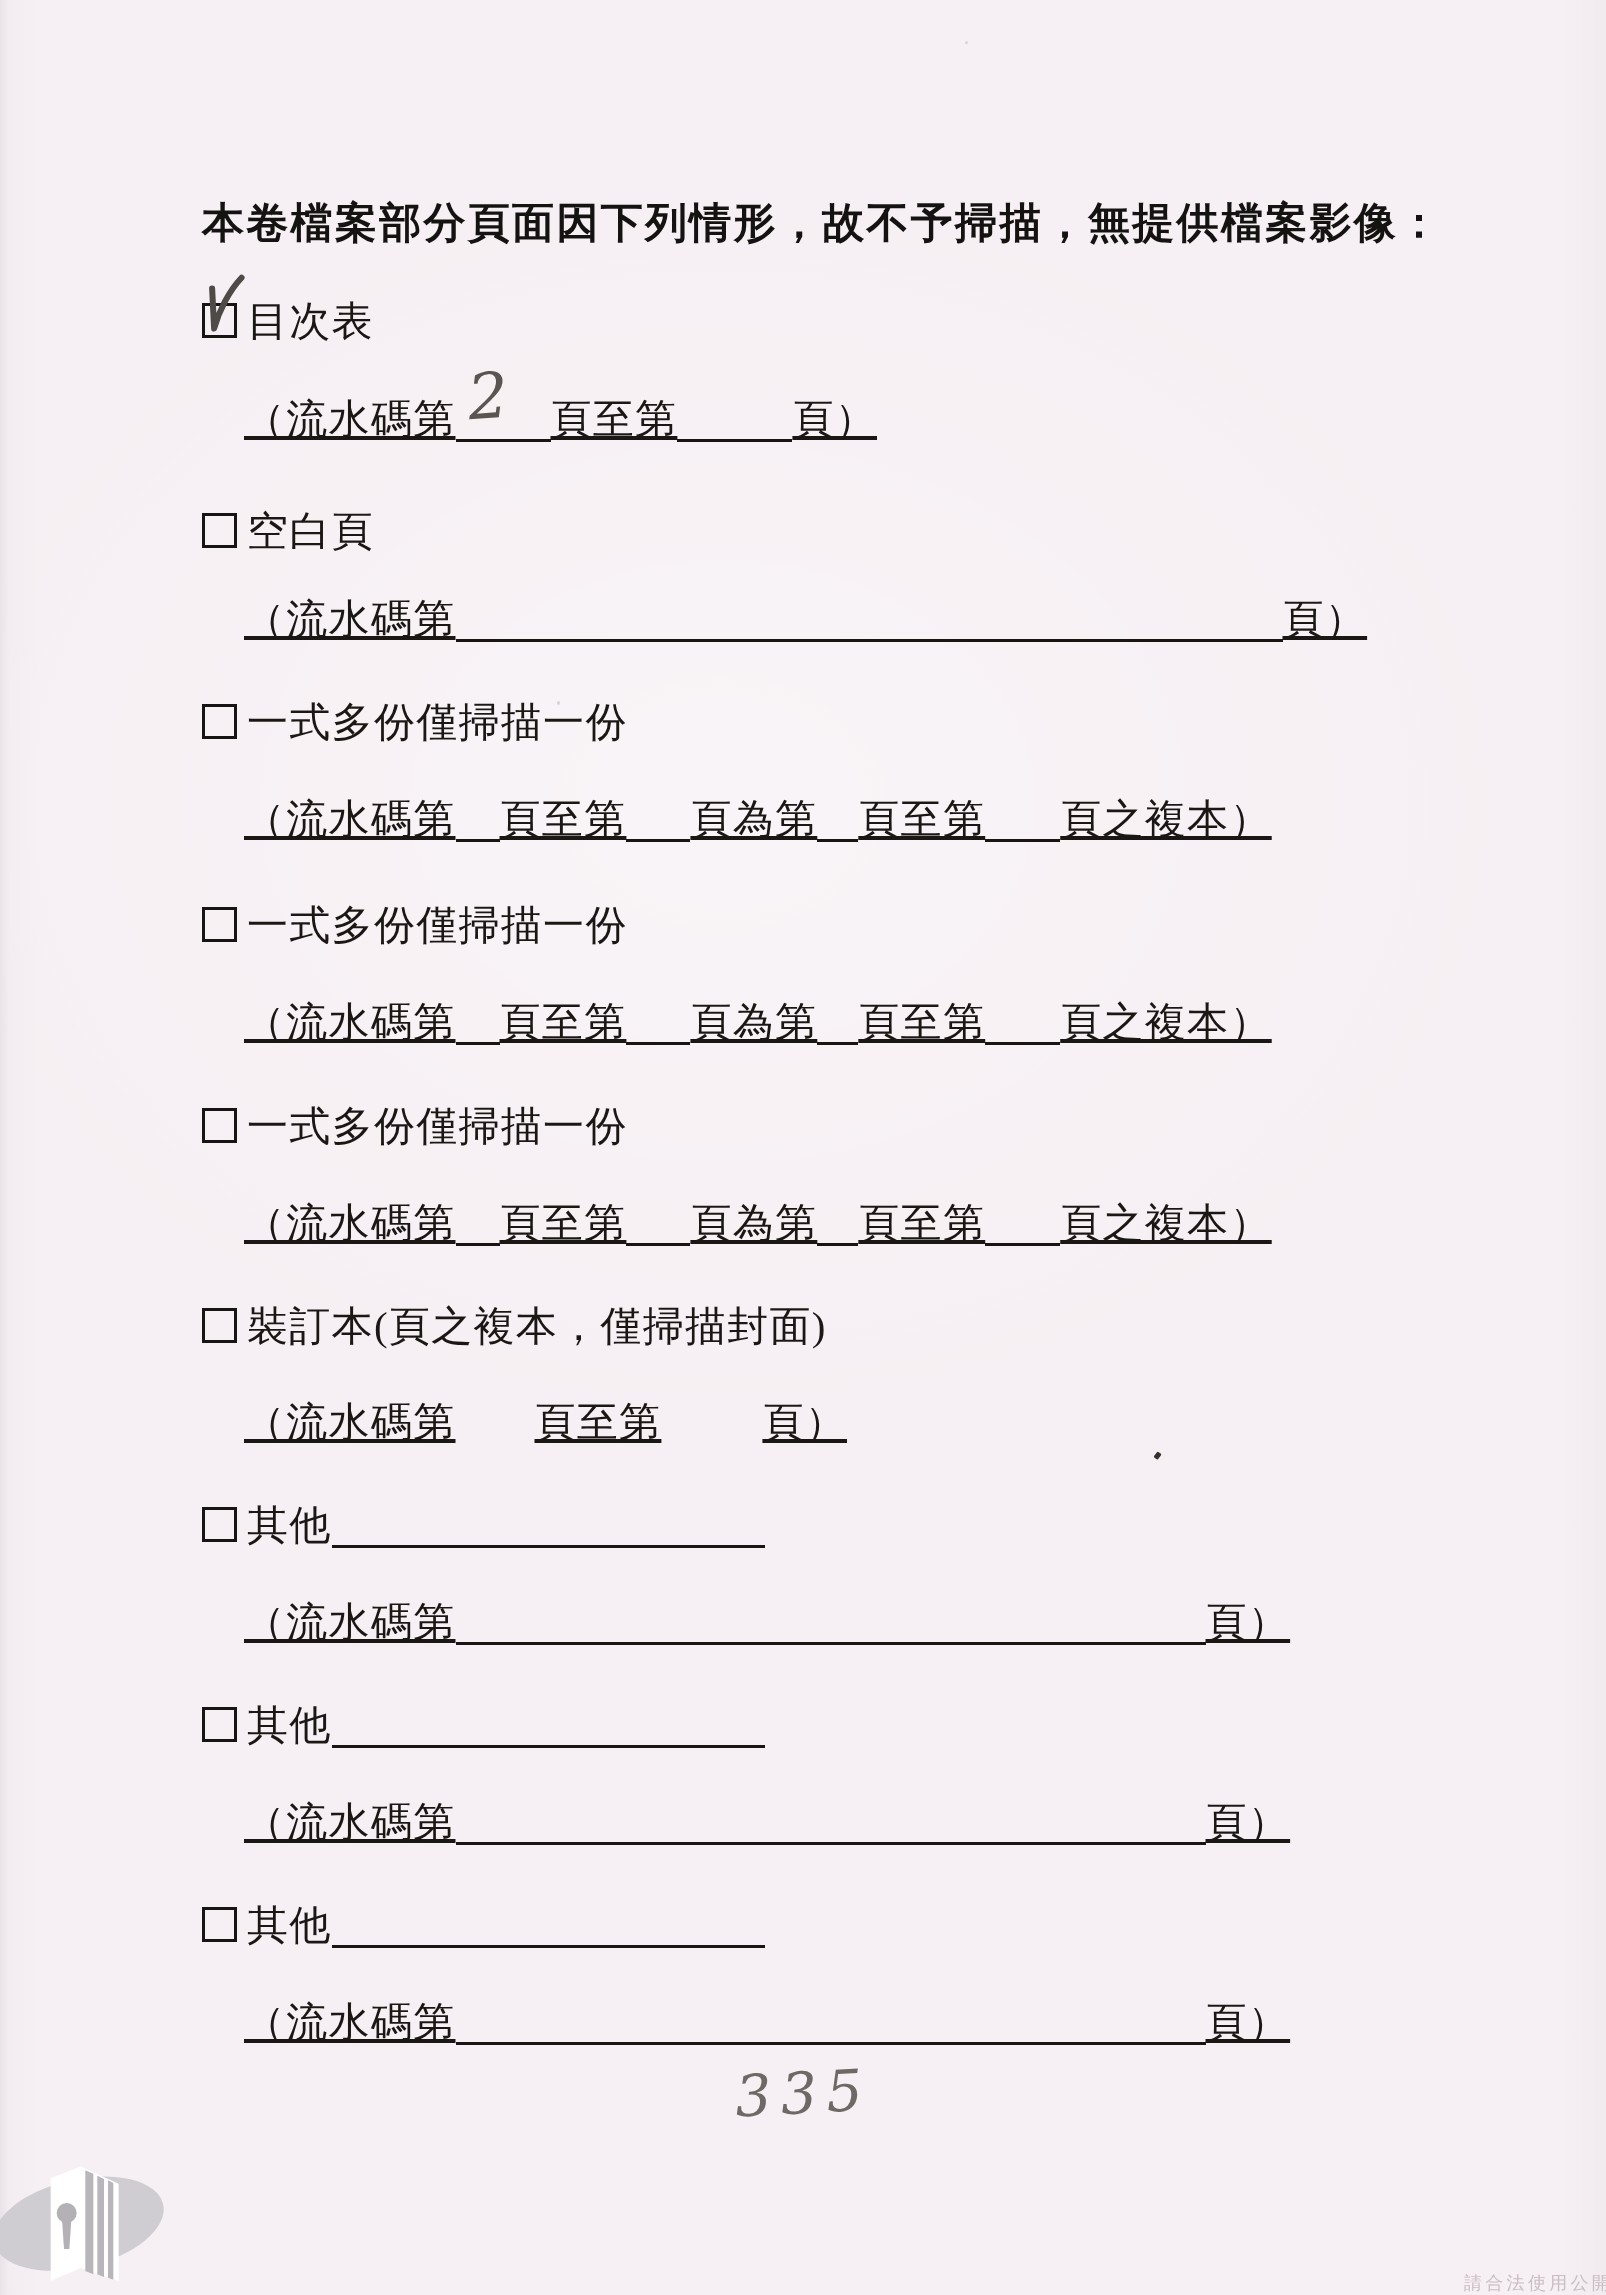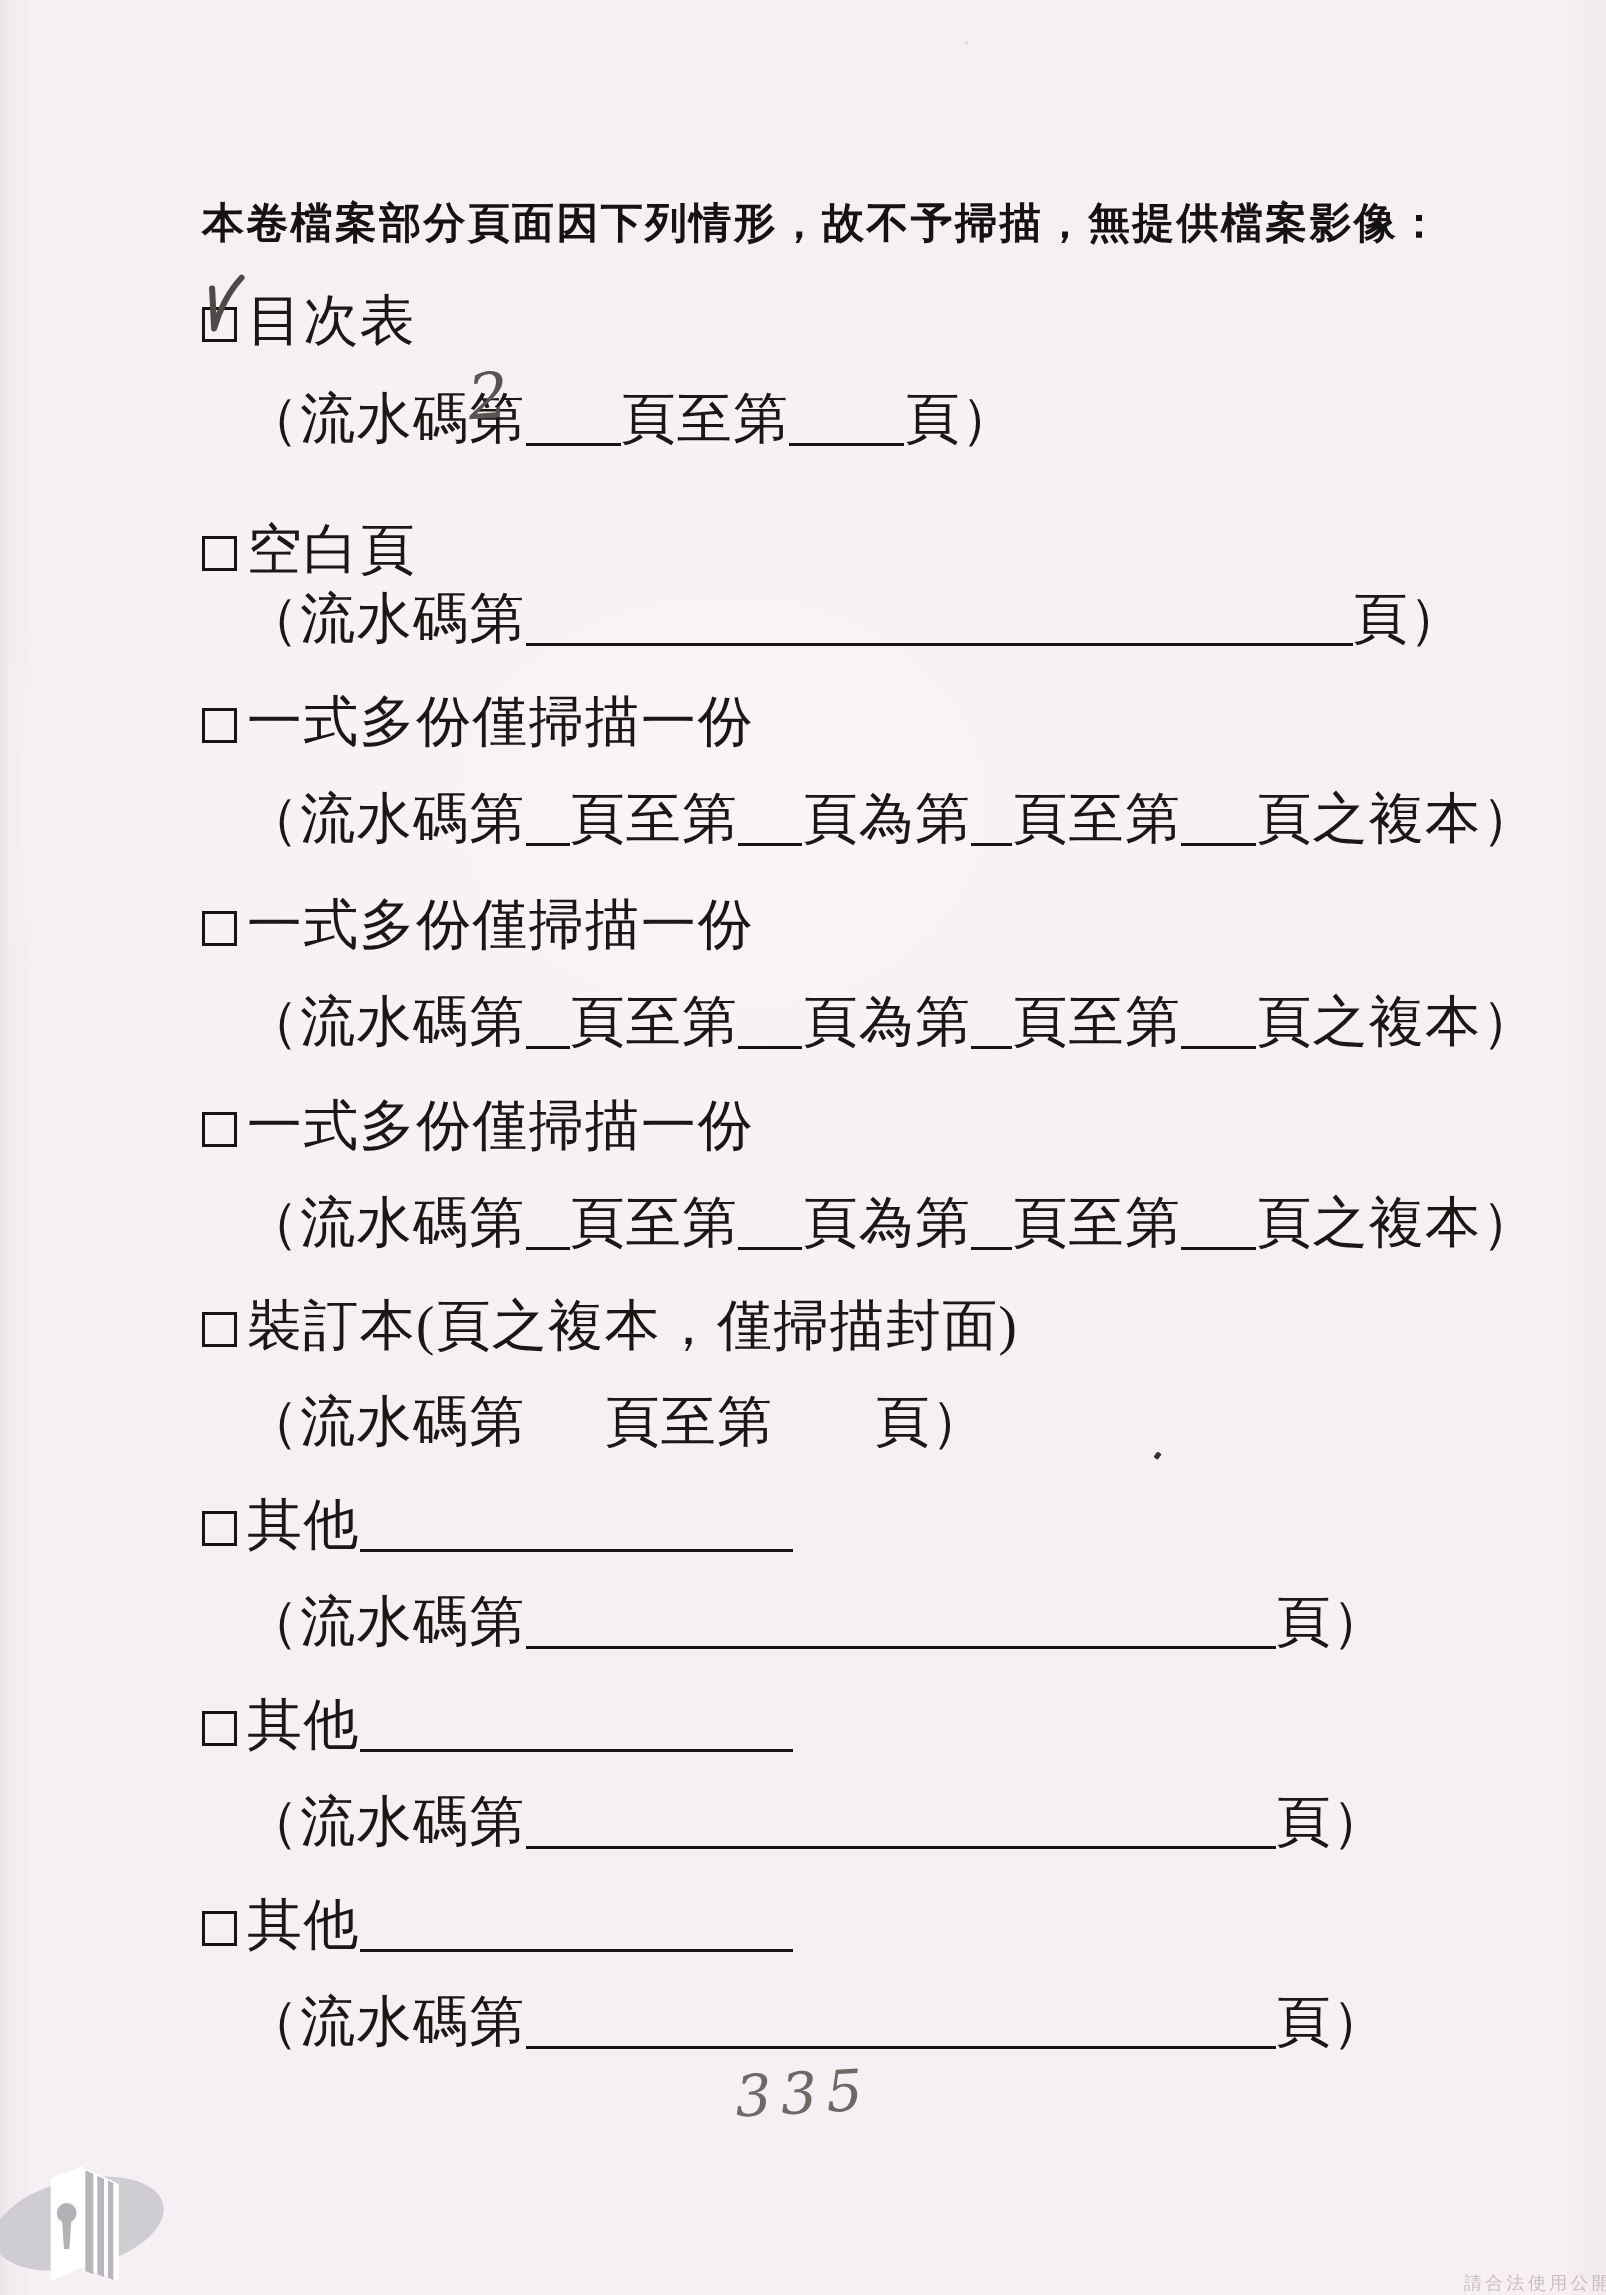--- a/index.html
+++ b/index.html
@@ -15,22 +15,22 @@
     color:#191513;
     overflow:hidden;
   }
   .title{
     position:absolute;left:202px;top:195px;
     font-size:42px;font-weight:600;letter-spacing:2.3px;
     color:#141311;white-space:nowrap;
   }
   .row{
     position:absolute;left:202px;
-    font-size:55px;line-height:44px;letter-spacing:1.3px;
-    white-space:nowrap;color:#1b1715;
+    font-size:41px;line-height:44px;letter-spacing:1.3px;
+    white-space:nowrap;color:#1b1715;text-decoration:underline;
   }
   .sub{left:244px;}
   .checkbox{
     display:inline-block;width:29px;height:29px;
     border:3.3px solid #171513;
     vertical-align:-3.3px;margin-right:10px;
     background:transparent;
   }
   .lbl{display:inline-block;}
   .ul{
@@ -68,21 +68,21 @@
     <span class="checkbox"></span><span class="lbl">目次表</span>
   </div>
   <svg class="check-svg" width="67" height="87" viewBox="0 0 100 130" aria-label="✓">
     <path d="M30 38 L33 98 C40 72 55 42 74 22" fill="none" stroke="#4e4a47" stroke-width="9" stroke-linecap="round" stroke-linejoin="round"></path>
   </svg>
   <div class="row sub" style="top:397px">
     <span>（流水碼第</span><span class="ul" style="width:95px"></span><span>頁至第</span><span class="ul" style="width:115px"></span><span>頁）</span>
   </div>
   <div class="hand hand-2">2</div>
 
-  <div class="row" style="top:528px">
+  <div class="row" style="top:509px">
     <span class="checkbox"></span><span class="lbl">空白頁</span>
   </div>
   <div class="row sub" style="top:597px">
     <span>（流水碼第</span><span class="ul" style="width:827px"></span><span>頁）</span>
   </div>
 
   <div class="row" style="top:700px">
     <span class="checkbox"></span><span class="lbl">一式多份僅掃描一份</span>
   </div>
   <div class="row sub" style="top:797px">

